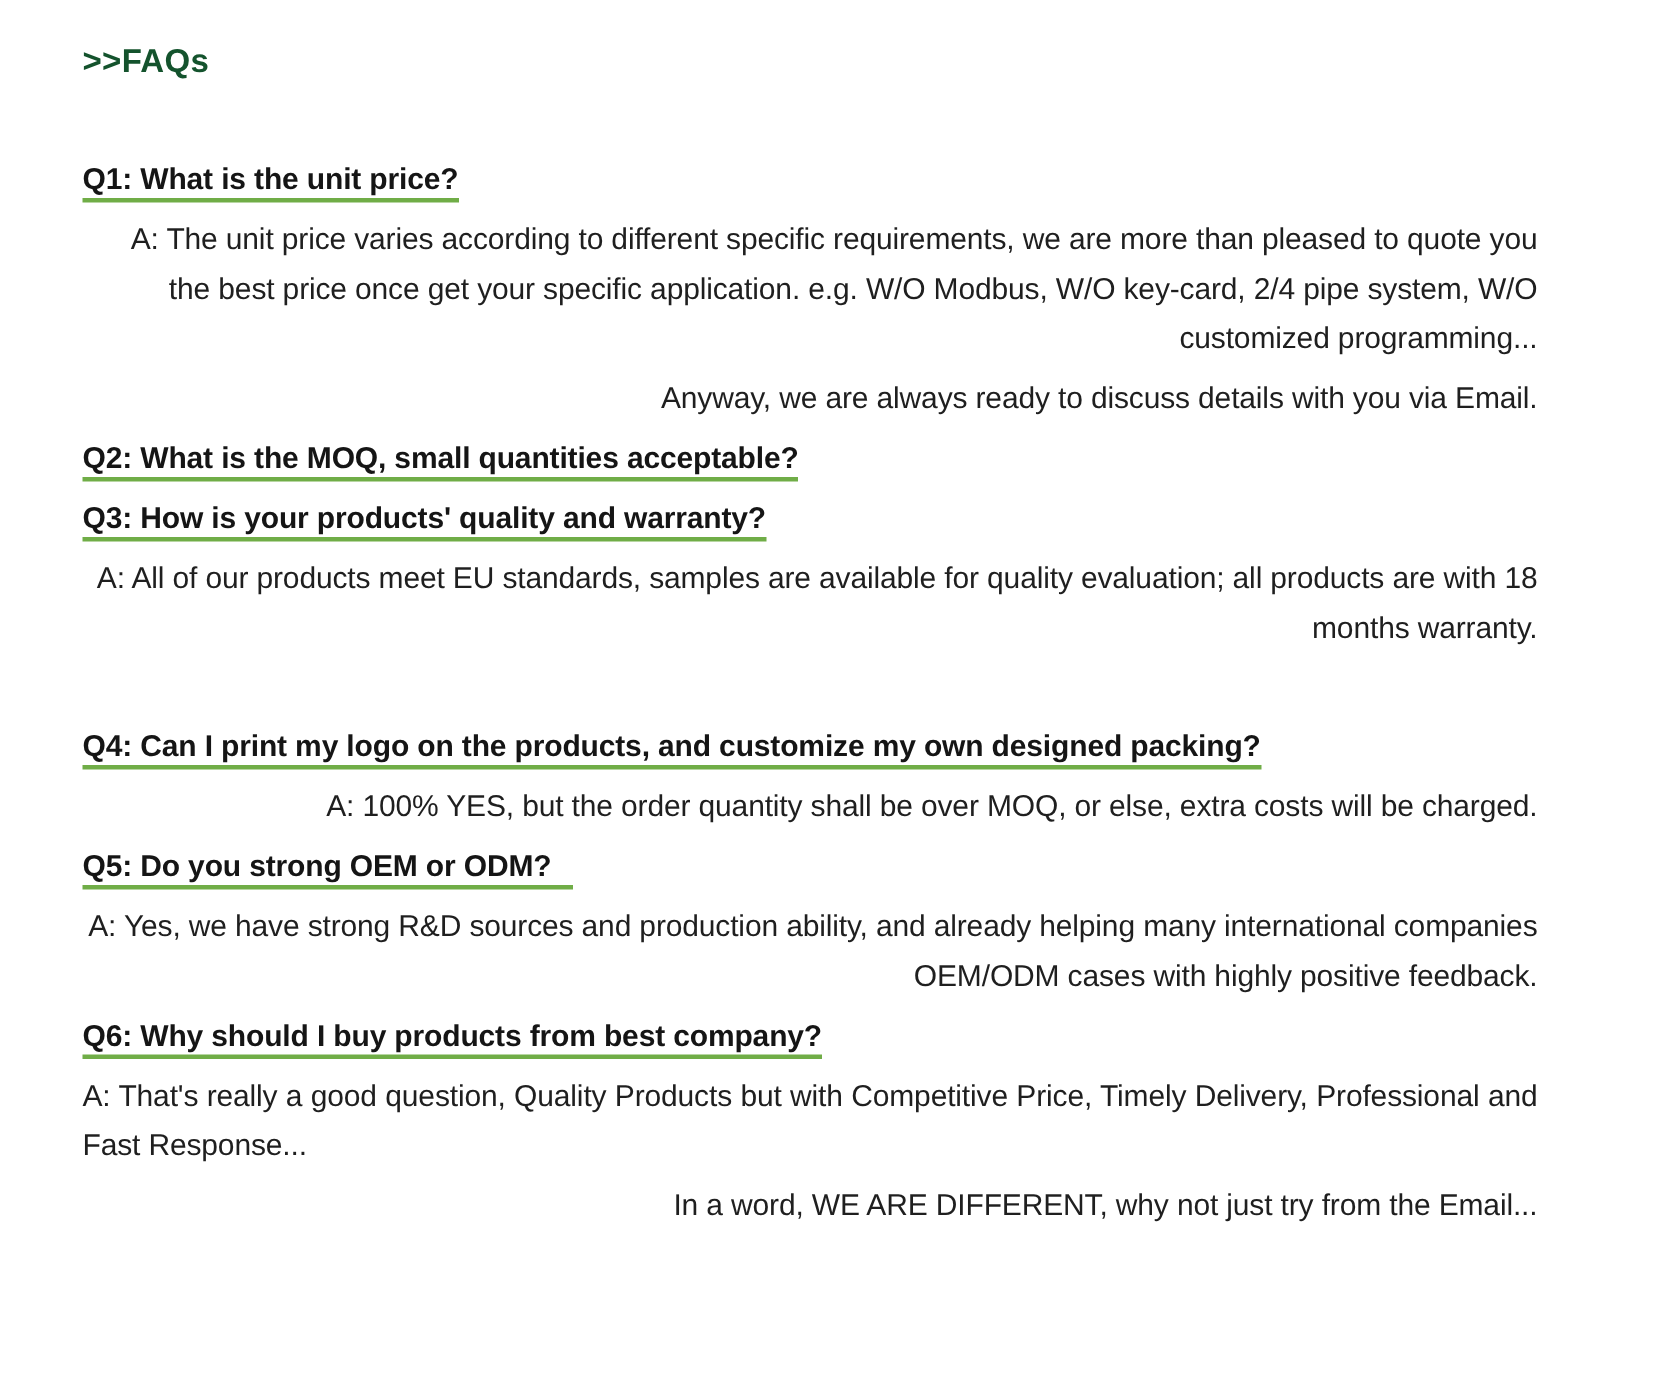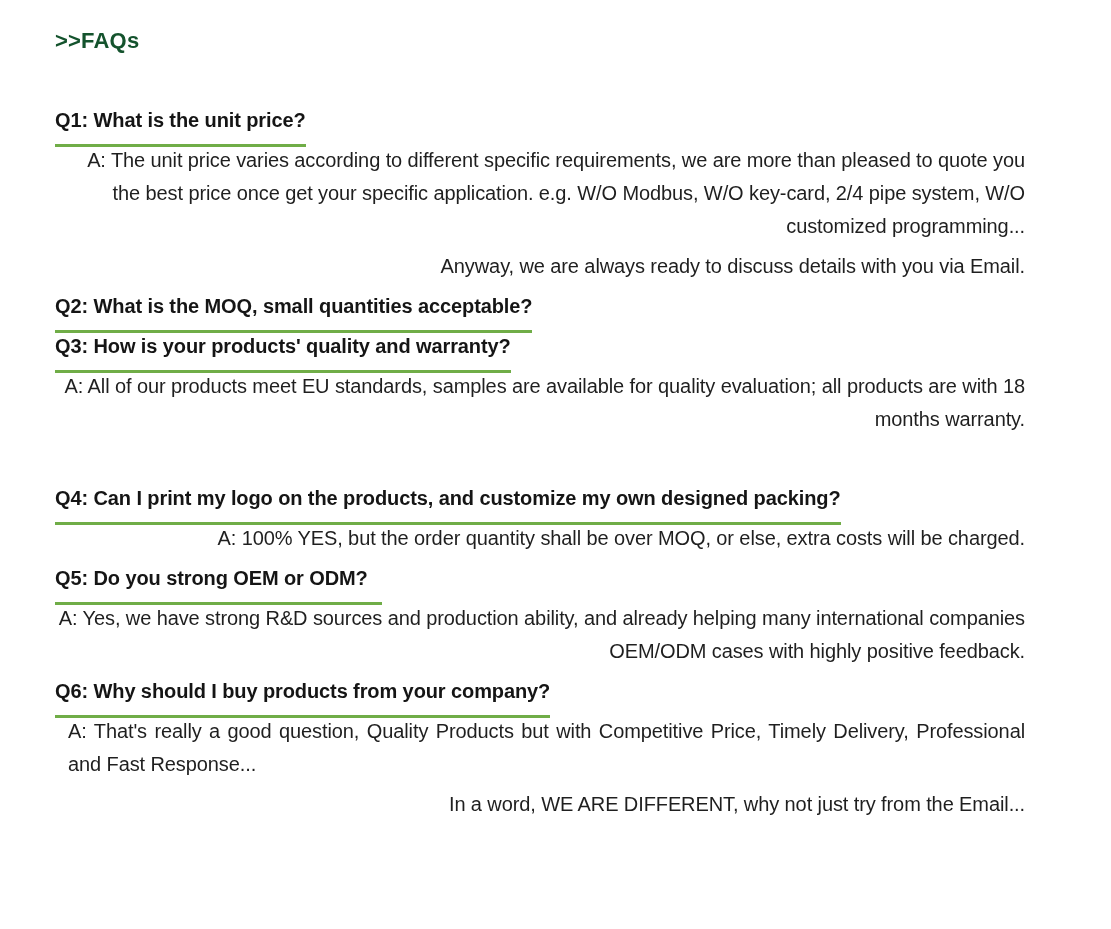--- a/index.html
+++ b/index.html
@@ -29,36 +29,35 @@
   h2.question {
     font-size: 20px;
     font-weight: bold;
     line-height: 33px;
     margin: 0 0 7px 0;
     letter-spacing: -0.1px;
     color: #151515;
   }
   h2.question .q-text {
     border-bottom: 3px solid #70ad47;
-    padding-bottom: 13px;
+    padding-bottom: 1px;
   }
   h2.question .q-text.trailing-space {
     padding-right: 14px;
   }
   p.answer {
     font-size: 20px;
     line-height: 33px;
     margin: 0 0 7px 0;
     letter-spacing: -0.1px;
     color: #1f1f1f;
     text-align: right;
   }
   p.answer.justified {
     text-align: justify;
-    margin-left: 13px;
   }
   .paragraph-spacer {
     height: 39px;
   }
 </style>
 </head>
 <body>
 
 <div class="doc">
 
@@ -85,18 +84,18 @@
     <h2 class="question"><span class="q-text">Q4: Can I print my logo on the products, and customize my own designed packing?</span></h2>
     <p class="answer">A: 100% YES, but the order quantity shall be over MOQ, or else, extra costs will be charged.</p>
   </section>
 
   <section class="faq-section">
     <h2 class="question"><span class="q-text trailing-space">Q5: Do you strong OEM or ODM?</span></h2>
     <p class="answer">A: Yes, we have strong R&amp;D sources and production ability, and already helping many international companies OEM/ODM cases with highly positive feedback.</p>
   </section>
 
   <section class="faq-section">
-    <h2 class="question"><span class="q-text">Q6: Why should I buy products from your company?</span></h2>
+    <h2 class="question"><span class="q-text">Q6: Why should I buy products from best company?</span></h2>
     <p class="answer justified">A: That's really a good question, Quality Products but with Competitive Price, Timely Delivery, Professional and Fast Response...</p>
     <p class="answer">In a word, WE ARE DIFFERENT, why not just try from the Email...</p>
   </section>
 
 </div>
 
 </body></html>

